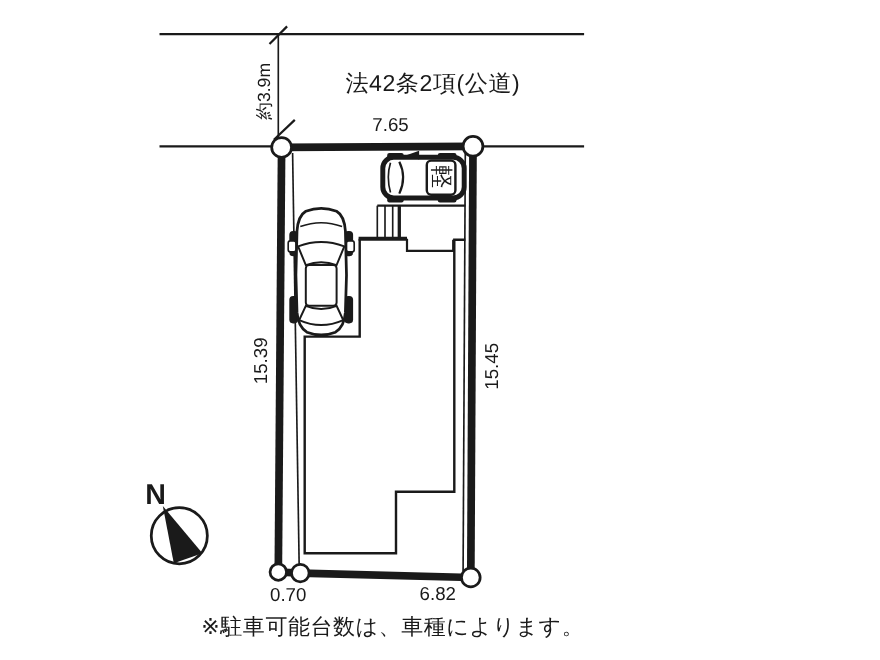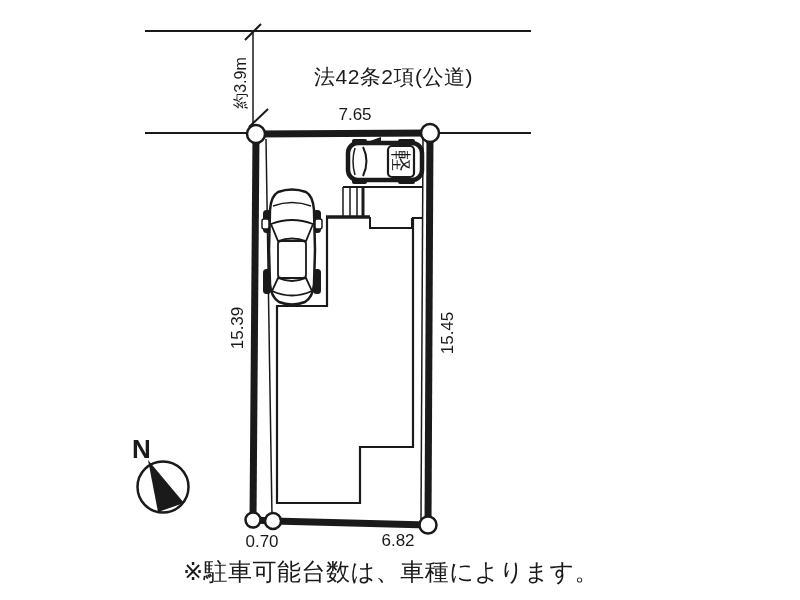--- a/index.html
+++ b/index.html
@@ -13,21 +13,21 @@
   .dim-top    { left: 343px; top: 114px; transform: translate(-50%, -50%); margin-left: 12px; }
   .dim-left   { left: 237px; top: 328px; transform: translate(-50%, -50%) rotate(-90deg); }
   .dim-right  { left: 447px; top: 333px; transform: translate(-50%, -50%) rotate(-90deg); }
   .dim-bl     { left: 262px; top: 541px; transform: translate(-50%, -50%); }
   .dim-bottom { left: 354px; top: 540px; transform: translate(-50%, -50%); margin-left: 44px; }
   .road-width-label { left: 241px; top: 83px; font-size: 16px;
                       transform: translate(-50%, -50%) rotate(-90deg); }
   .kei-label { left: 401px; top: 161px; font-size: 21px; font-weight: 500;
                transform: translate(-50%, -50%) rotate(90deg); }
   .north-label { left: 132px; top: 436px; font-size: 26px; font-weight: bold; }
-  .note { left: 183px; top: 560px; font-size: 24px; letter-spacing: 0.5px; }
+  .note { left: 183px; top: 560px; font-size: 20px; letter-spacing: 0.5px; }
 </style>
 </head>
 <body>
 
 <div class="canvas">
 
   <svg width="800" height="600" viewBox="0 0 800 600">
 
     <g stroke="#1a1a1a" stroke-width="2" fill="none">
       <line x1="145" y1="31" x2="531" y2="31"></line>

